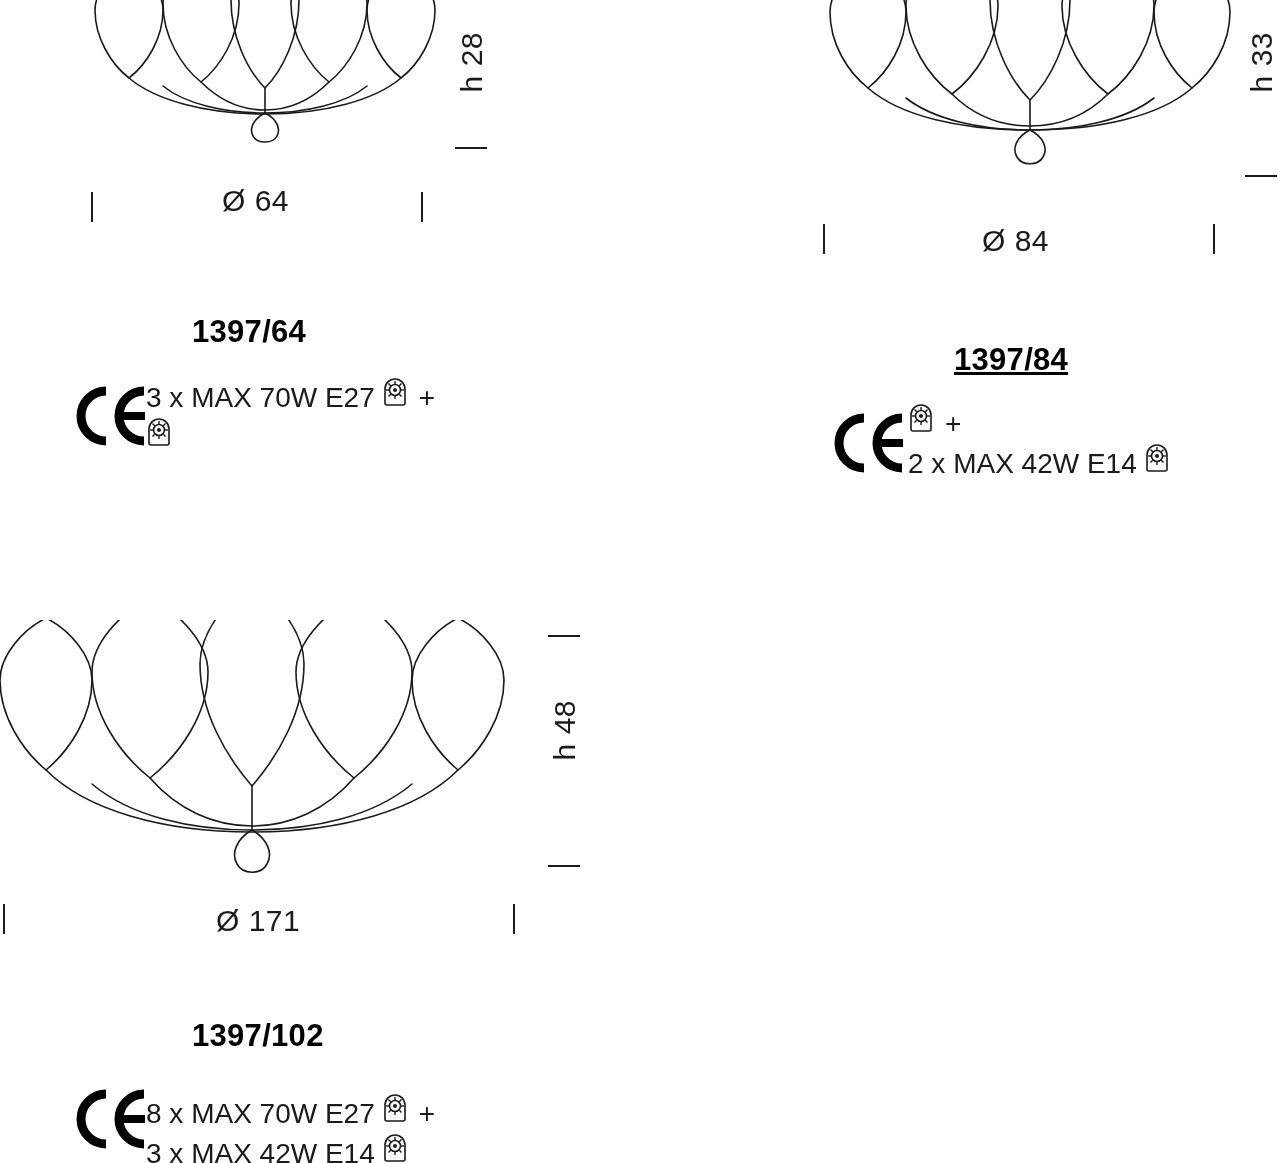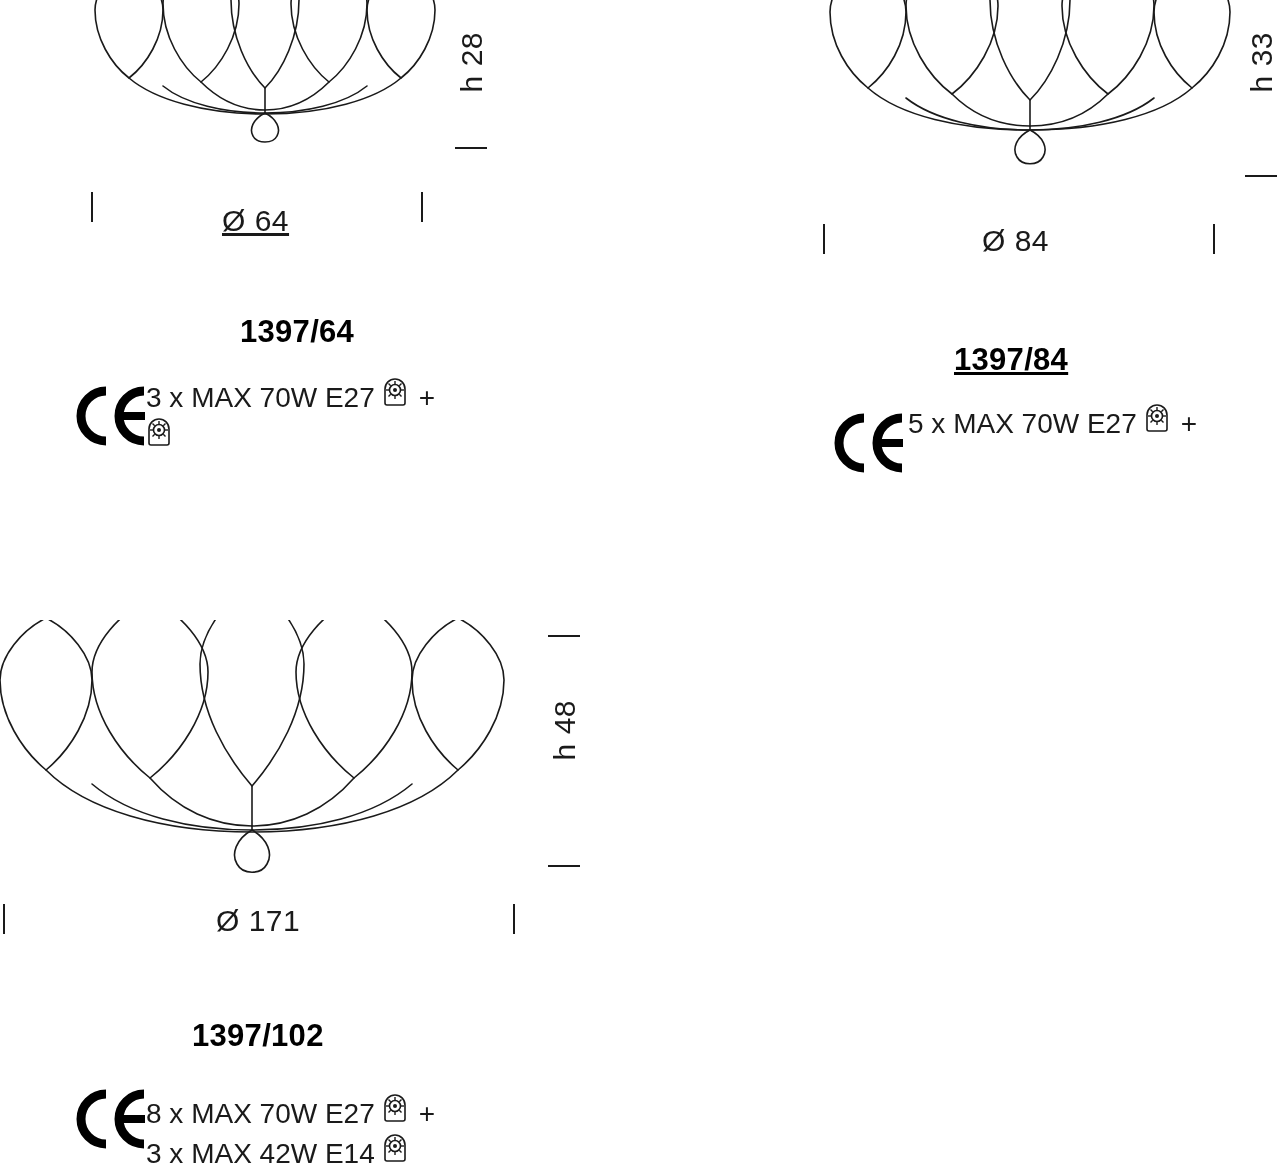--- a/index.html
+++ b/index.html
@@ -120,23 +120,23 @@
   <svg class="drawing" style="left:455px; top:-10px;" width="40" height="170">
     <line class="tick" x1="0" y1="8" x2="32" y2="8"></line>
     <line class="tick" x1="0" y1="158" x2="32" y2="158"></line>
   </svg>
   <div class="h-label" style="left:455px; top:32px;">h 28</div>
 
   <svg class="drawing" style="left:88px; top:186px;" width="340" height="36">
     <line class="tick" x1="4" y1="6" x2="4" y2="36"></line>
     <line class="tick" x1="334" y1="6" x2="334" y2="36"></line>
   </svg>
-  <div class="d-label" style="left:222px; top:204px;text-decoration:underline;">Ø 64</div>
-
-  <div class="code" style="left:192px; top:314px;margin-left:48px;">1397/64</div>
+  <div class="d-label" style="left:222px; top:184px;">Ø 64</div>
+
+  <div class="code" style="left:192px; top:314px;">1397/64</div>
 
   <div class="ce-mark" style="left:72px; top:385px;">
     <svg width="76" height="62" viewBox="0 0 76 62">
       <path d="M34 6 A25 25 0 1 0 34 56" fill="none" stroke="#000" stroke-width="9" stroke-linecap="butt"></path>
       <path d="M72 6 A25 25 0 1 0 72 56" fill="none" stroke="#000" stroke-width="9" stroke-linecap="butt"></path>
       <rect x="47" y="27" width="26" height="8" fill="#000"></rect>
     </svg>
   </div>
 
   <div class="specs" style="left:146px; top:378px;">
@@ -222,39 +222,59 @@
   <div class="ce-mark" style="left:70px; top:412px;">
     <svg width="76" height="62" viewBox="0 0 76 62">
       <path d="M34 6 A25 25 0 1 0 34 56" fill="none" stroke="#000" stroke-width="9" stroke-linecap="butt"></path>
       <path d="M72 6 A25 25 0 1 0 72 56" fill="none" stroke="#000" stroke-width="9" stroke-linecap="butt"></path>
       <rect x="47" y="27" width="26" height="8" fill="#000"></rect>
     </svg>
   </div>
 
   <div class="specs" style="left:148px; top:404px;">
     <div class="spec-row">
-      <span class="spec-text">5 x MAX 70W E27</span>
       <span class="bulb-icon">
         <svg width="26" height="32" viewBox="0 0 26 32">
           <path d="M3 12 A10 10 0 0 1 23 12 L23 26 A2 2 0 0 1 21 28 L5 28 A2 2 0 0 1 3 26 Z" fill="none" stroke="#1a1a1a" stroke-width="1.6"></path>
           <circle cx="13" cy="13" r="5.5" fill="none" stroke="#1a1a1a" stroke-width="1.6"></circle>
           <circle cx="13" cy="13" r="2" fill="#1a1a1a"></circle>
           <g stroke="#1a1a1a" stroke-width="1.4">
             <line x1="13" y1="4" x2="13" y2="7"></line>
             <line x1="13" y1="19" x2="13" y2="22"></line>
             <line x1="4" y1="13" x2="7" y2="13"></line>
             <line x1="19" y1="13" x2="22" y2="13"></line>
             <line x1="6.5" y1="6.5" x2="8.7" y2="8.7"></line>
             <line x1="17.3" y1="17.3" x2="19.5" y2="19.5"></line>
             <line x1="19.5" y1="6.5" x2="17.3" y2="8.7"></line>
             <line x1="8.7" y1="17.3" x2="6.5" y2="19.5"></line>
           </g>
         </svg>
       </span>
       <span class="plus">+</span>
+    </div>
+    <div class="spec-row">
+      <span class="spec-text">2 x MAX 42W E14</span>
+      <span class="bulb-icon">
+        <svg width="26" height="32" viewBox="0 0 26 32">
+          <path d="M3 12 A10 10 0 0 1 23 12 L23 26 A2 2 0 0 1 21 28 L5 28 A2 2 0 0 1 3 26 Z" fill="none" stroke="#1a1a1a" stroke-width="1.6"></path>
+          <circle cx="13" cy="13" r="5.5" fill="none" stroke="#1a1a1a" stroke-width="1.6"></circle>
+          <circle cx="13" cy="13" r="2" fill="#1a1a1a"></circle>
+          <g stroke="#1a1a1a" stroke-width="1.4">
+            <line x1="13" y1="4" x2="13" y2="7"></line>
+            <line x1="13" y1="19" x2="13" y2="22"></line>
+            <line x1="4" y1="13" x2="7" y2="13"></line>
+            <line x1="19" y1="13" x2="22" y2="13"></line>
+            <line x1="6.5" y1="6.5" x2="8.7" y2="8.7"></line>
+            <line x1="17.3" y1="17.3" x2="19.5" y2="19.5"></line>
+            <line x1="19.5" y1="6.5" x2="17.3" y2="8.7"></line>
+            <line x1="8.7" y1="17.3" x2="6.5" y2="19.5"></line>
+          </g>
+        </svg>
+      </span>
+      <span class="plus"></span>
     </div>
   </div>
 </div>
 
 <div class="product" style="left:0px; top:620px; width:620px; height:543px;">
 
   <div class="drawing" style="left:-8px; top:0px;">
     <svg width="530" height="260" viewBox="0 0 530 260">
       <g class="outline">
 

